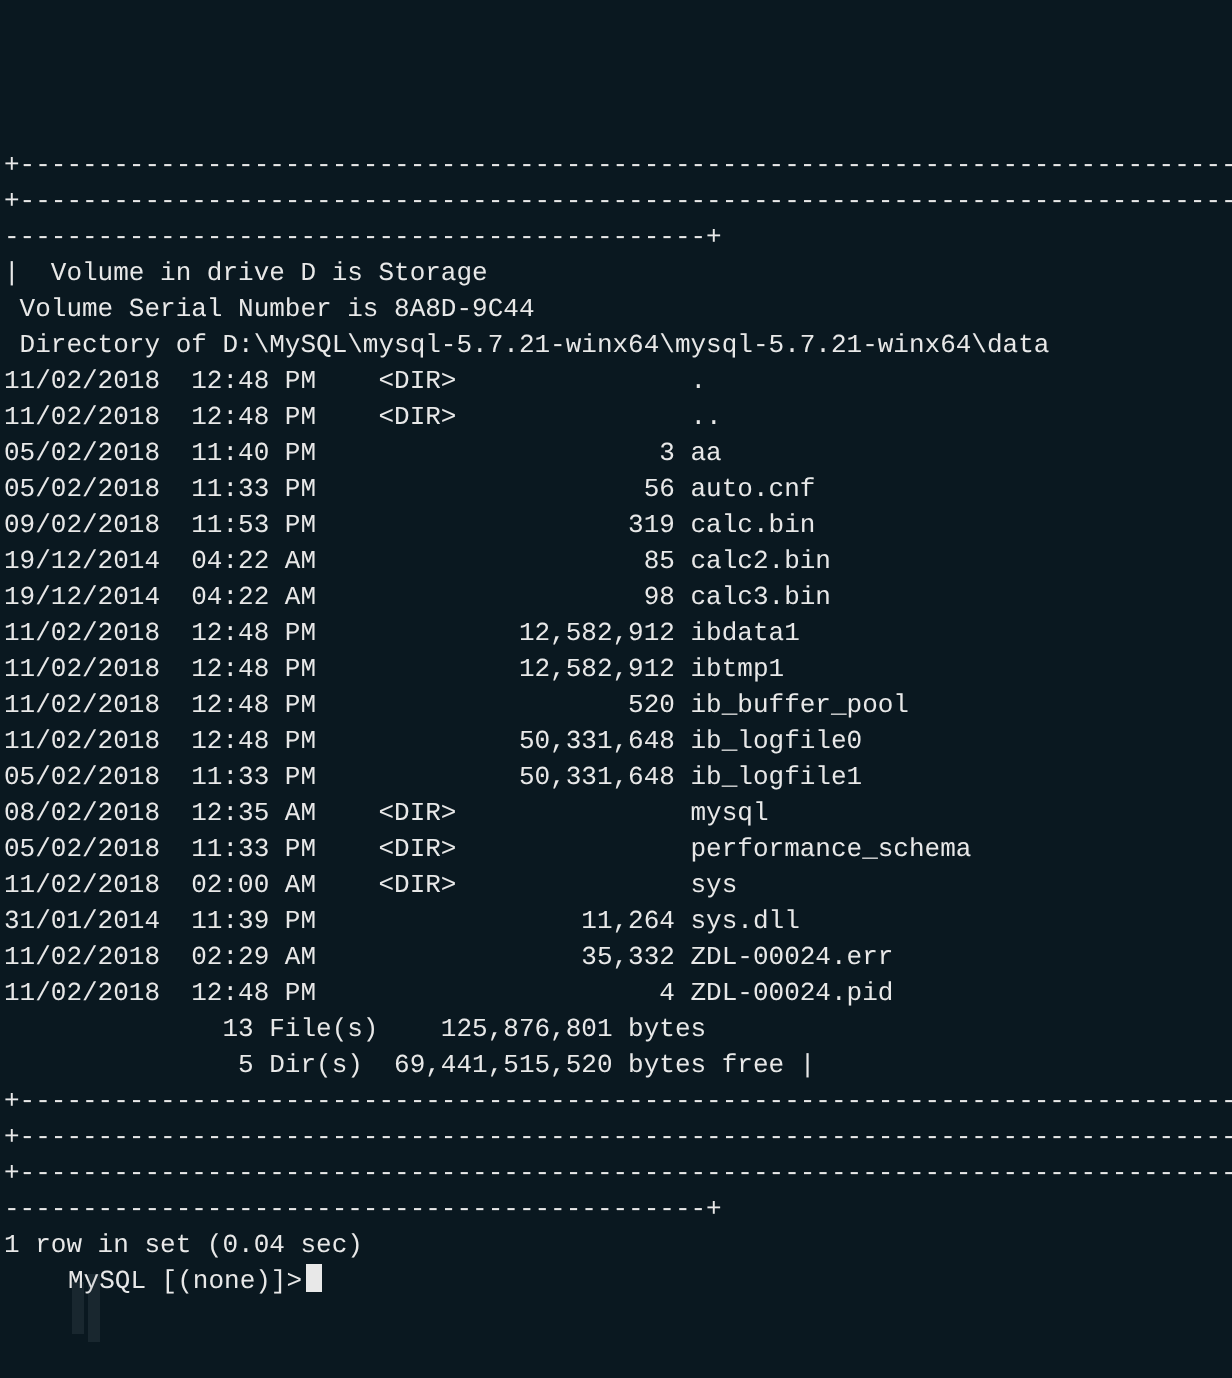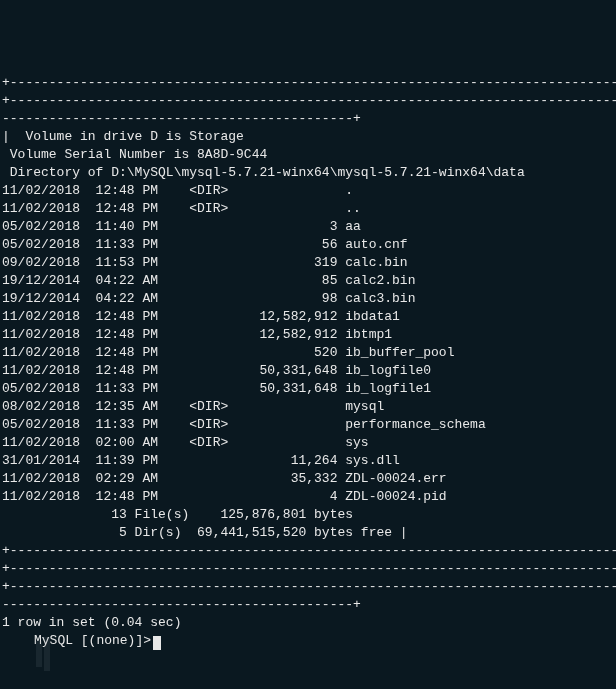--- a/index.html
+++ b/index.html
@@ -41,21 +41,21 @@
       vertical-align: middle;
     }
     .watermark .bar2 {
       height: 34px;
     }
     .line {
       display: block;
     }
     .prompt-row {
       display: flex;
-      align-items: flex-end;
+      align-items: flex-start;
       padding-left: 32px;
     }
     .cursor {
       display: inline-block;
       width: 8px;
       height: 14px;
       background: #e8e8e8;
       margin-left: 2px;
       vertical-align: text-bottom;
     }

